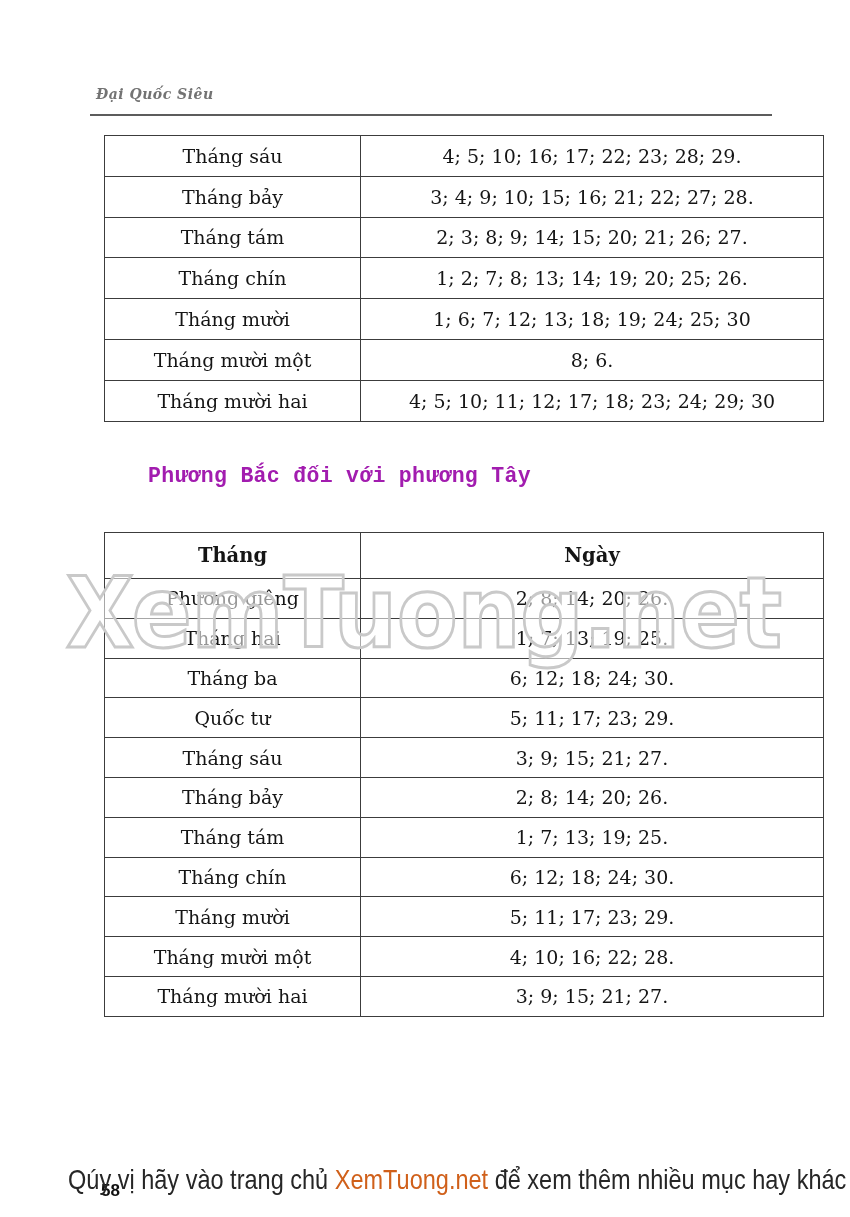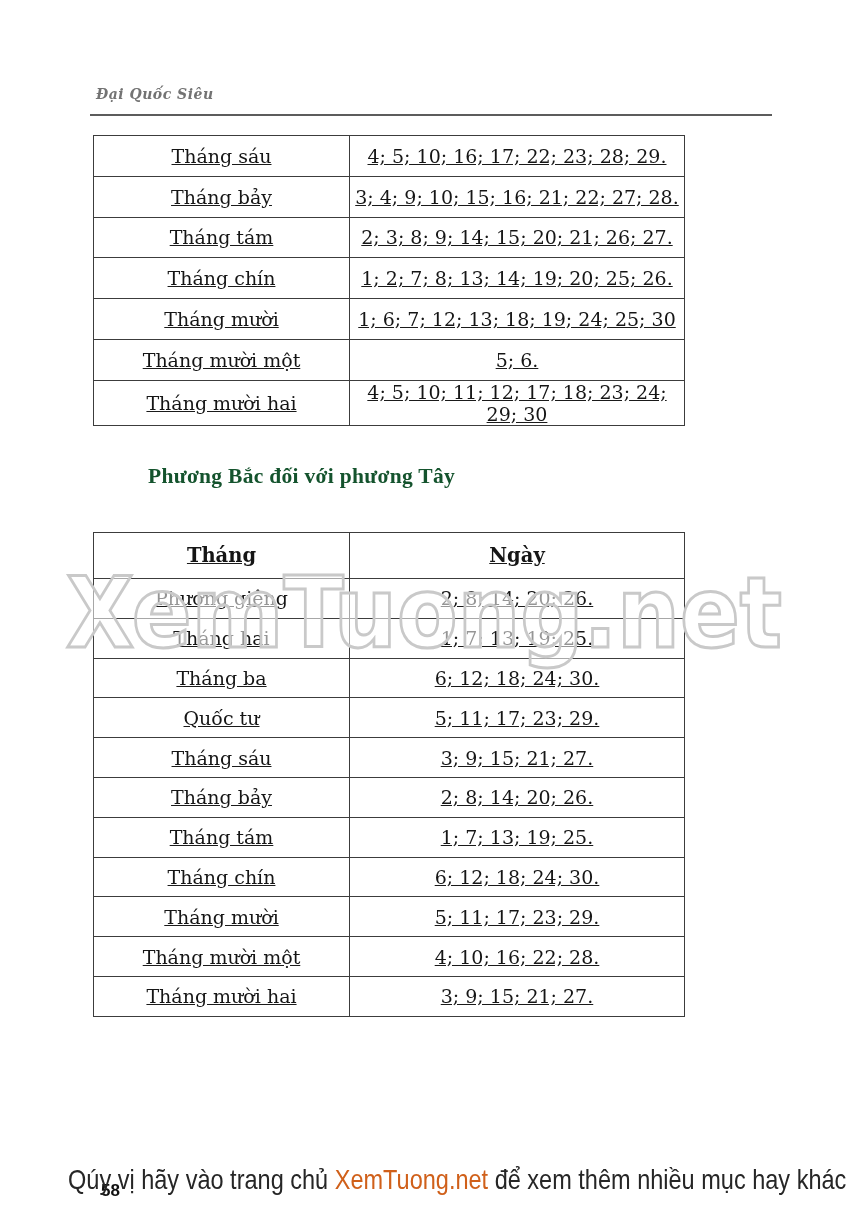--- a/index.html
+++ b/index.html
@@ -31,26 +31,25 @@
     left: 90px;
     top: 114px;
     width: 682px;
     height: 2px;
     background: #5c5c5c;
   }
 
   
   table.month-table {
     position: absolute;
-    left: 93px;
-    width: 592px;
+    left: 104px;
+    width: 720px;
     border-collapse: collapse;
     table-layout: fixed;
     background: transparent;
-    text-decoration: underline;
   }
   table.month-table td, table.month-table th {
     border: 1.4px solid #3c3c3c;
     text-align: center;
     vertical-align: middle;
     font-size: 19px;
     font-family: "DejaVu Serif", serif;
     color: #151515;
     padding: 0 4px;
   }
@@ -59,24 +58,24 @@
   #table1 td { height: 40.8px; }
   #table2 { top: 532px; border-radius: 26px; }
   #table2 th { height: 46px; font-weight: bold; font-size: 19.5px; }
   #table2 td { height: 39.8px; }
 
   
   .section-heading {
     position: absolute;
     left: 148px;
     top: 464px;
-    font-family: Liberation Serif, serif;
+    font-family: Liberation Mono, monospace;
     font-weight: bold;
     font-size: 21.5px;
-    color: #14532d;
+    color: #a21caf;
     letter-spacing: 0.3px;
   }
 
   
   .watermark {
     position: absolute;
     left: 64px;
     top: 545px;
     width: 724px;
     height: 160px;
@@ -142,21 +141,21 @@
       <tr>
         <td>Tháng chín</td>
         <td>1; 2; 7; 8; 13; 14; 19; 20; 25; 26.</td>
       </tr>
       <tr>
         <td>Tháng mười</td>
         <td>1; 6; 7; 12; 13; 18; 19; 24; 25; 30</td>
       </tr>
       <tr>
         <td>Tháng mười một</td>
-        <td>5; 6.</td>
+        <td>8; 6.</td>
       </tr>
       <tr>
         <td>Tháng mười hai</td>
         <td>4; 5; 10; 11; 12; 17; 18; 23; 24; 29; 30</td>
       </tr>
     </tbody>
   </table>
 
   <div class="section-heading">Phương Bắc đối với phương Tây</div>
 

